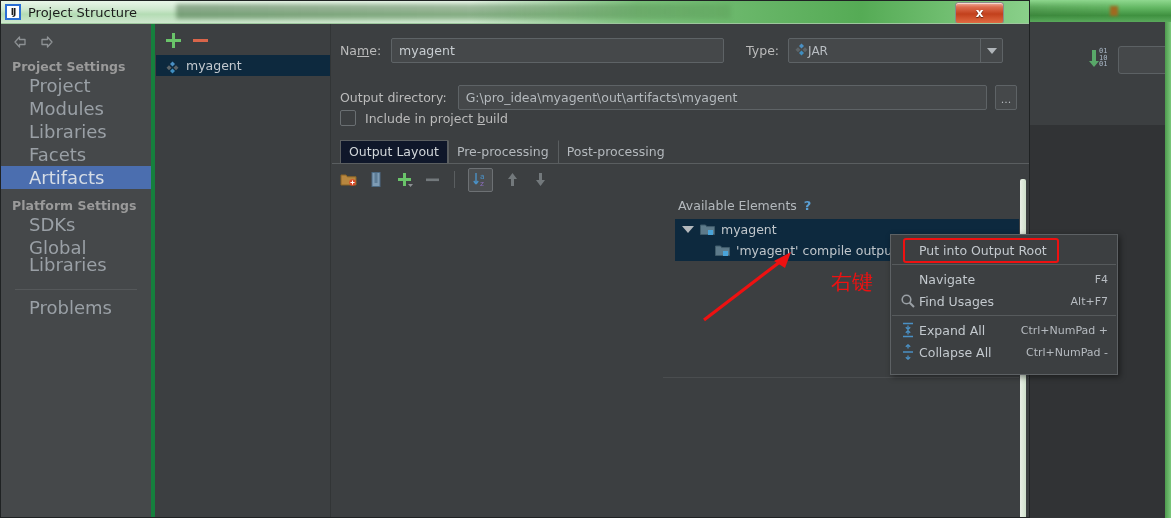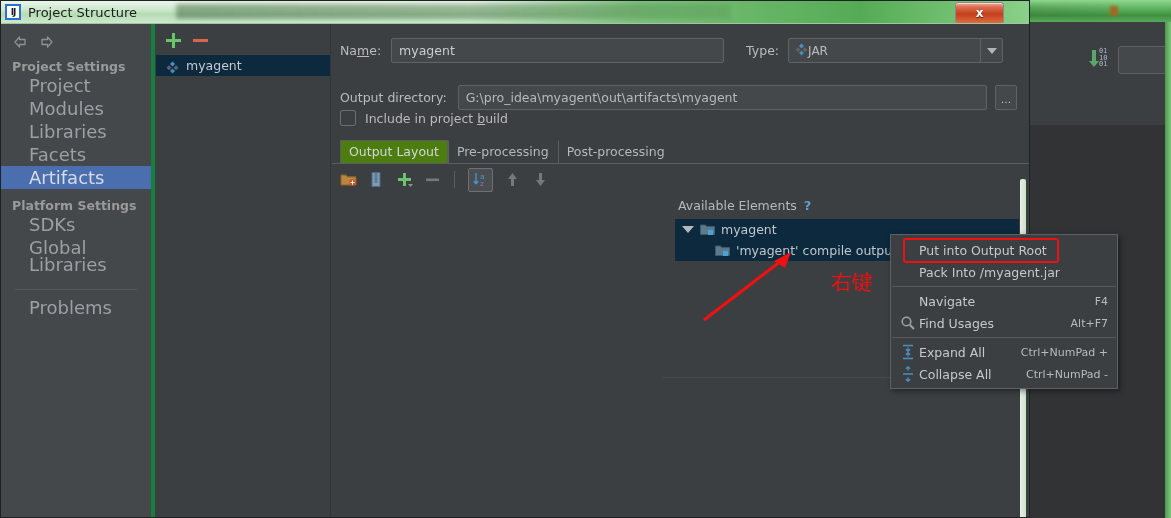--- a/index.html
+++ b/index.html
@@ -374,21 +374,21 @@
   }
   .tab {
     font-size: 12.5px;
     color: #b4b9bd;
     padding: 3px 8px 3px 8px;
     border: 1px solid transparent;
     border-bottom: none;
     line-height: 16px;
   }
   .tab.active {
-    background: #4d7c0f;
+    background: #0f172a;
     border-color: #5a5e60;
     color: #d2d7da;
   }
   .tab.inactive { border-left: 1px solid #5a5e60; }
 
   
   .layout-toolbar {
     margin-top: 3px;
     height: 25px;
     display: flex;
@@ -479,21 +479,21 @@
 
   
   .ctx-menu {
     position: absolute;
     left: 890px; top: 234px;
     width: 228px;
     background: #3c3f41;
     border: 1px solid #5d6164;
     box-shadow: 2px 2px 6px rgba(0,0,0,.45);
     z-index: 40;
-    padding: 4px 0 3px 0;
+    padding: 4px 0 11px 0;
     box-sizing: border-box;
   }
   .ctx-item {
     height: 22px;
     display: flex;
     align-items: center;
     font-size: 12.5px;
     color: #c3c9ce;
     padding-left: 8px;
     position: relative;
@@ -778,24 +778,20 @@
   <svg class="annot-svg" viewBox="0 0 230 90">
     <line x1="14" y1="72" x2="95" y2="10" stroke="#ee1111" stroke-width="3.2"></line>
     <path d="M101 4 L84 13 L95 20 Z" fill="#ee1111"></path>
   </svg>
   <div class="annot-text">右键</div>
 
   <div class="ctx-menu">
     <div class="ctx-item">
       <span class="ctx-icon-slot"></span>
       <span class="ctx-label">Put into Output Root</span>
-    </div>
-    <div class="ctx-item">
-      <span class="ctx-icon-slot"></span>
-      <span class="ctx-label">Pack Into /myagent.jar</span>
     </div>
     <div class="ctx-sep"></div>
     <div class="ctx-item">
       <span class="ctx-icon-slot"></span>
       <span class="ctx-label">Navigate</span>
       <span class="ctx-shortcut">F4</span>
     </div>
     <div class="ctx-item">
       <span class="ctx-icon-slot">
         <svg width="16" height="16" viewBox="0 0 16 16" style="position:absolute;left:1px;top:0">

